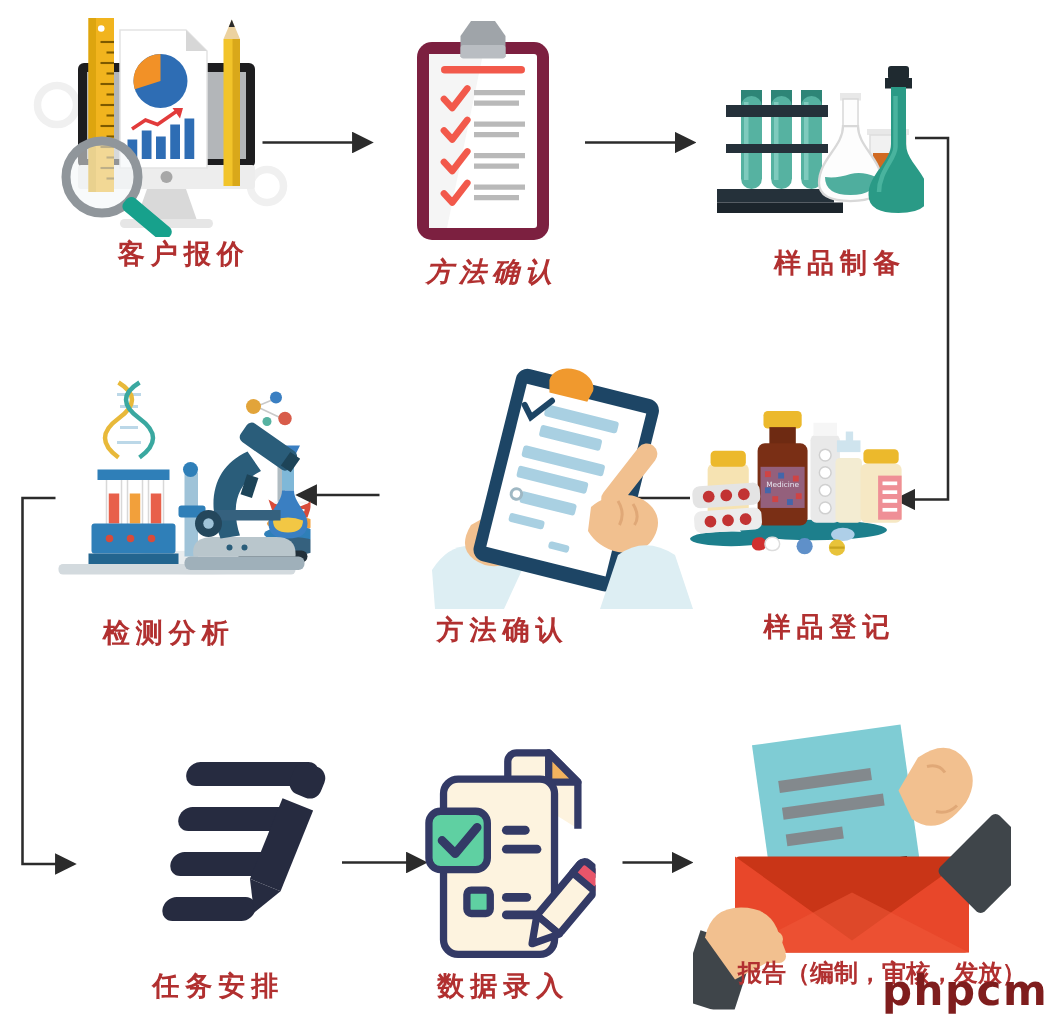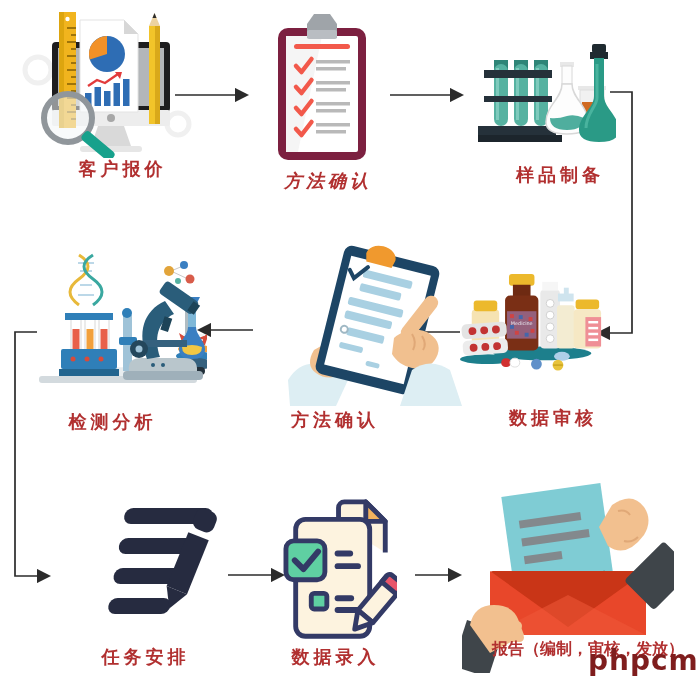--- a/index.html
+++ b/index.html
@@ -211,21 +211,21 @@
           <circle cx="37" cy="82.5" r="4" fill="#c23333"></circle>
       </g>
       <ellipse cx="104" cy="92" rx="8" ry="4.5" fill="#aecfe8"></ellipse>
       <rect x="42" y="94" width="10" height="9" rx="4.5" fill="#d03030"></rect>
       <rect x="51" y="94" width="10" height="9" rx="4.5" fill="#ffffff" stroke="#dddddd"></rect>
       <circle cx="78" cy="100" r="5.5" fill="#5f90c9"></circle>
       <circle cx="100" cy="101" r="5.5" fill="#e8c33a"></circle>
       <line x1="95" y1="101" x2="105" y2="101" stroke="#c9a41f" stroke-width="1.5"></line>
     </svg>
   </div>
-  <div class="step-label" style="left:493px;top:406px;width:120px;">数据审核</div>
+  <div class="step-label" style="left:493px;top:406px;width:120px;">样品登记</div>
 
   <div class="icon-box" style="left:288px;top:238px;width:178px;height:168px;">
     <svg viewBox="0 0 178 168">
       <path d="M2 168 L0 142 Q14 120 36 128 L60 142 L48 168 z" fill="#ddeef3"></path>
       <path d="M26 112 q-9 15 2 23 q13 9 27 0 l9 -11 -22 -21 z" fill="#f1c08f"></path>
       <g transform="rotate(14 89 84)">
         <rect x="40" y="16" width="98" height="132" rx="8" fill="#1d4565"></rect>
         <rect x="48" y="26" width="82" height="112" fill="#ffffff"></rect>
         <g fill="#a9d0e2">
           <rect x="64" y="36" width="50" height="8" rx="2"></rect>

